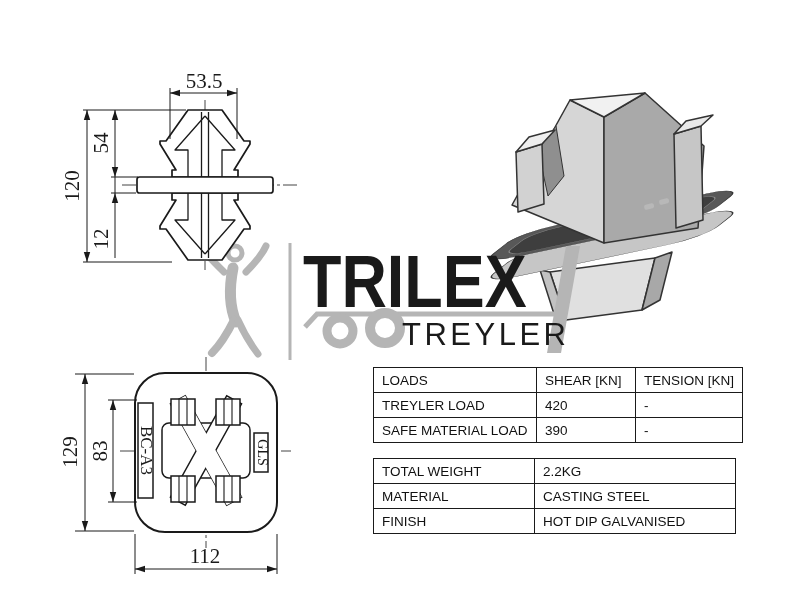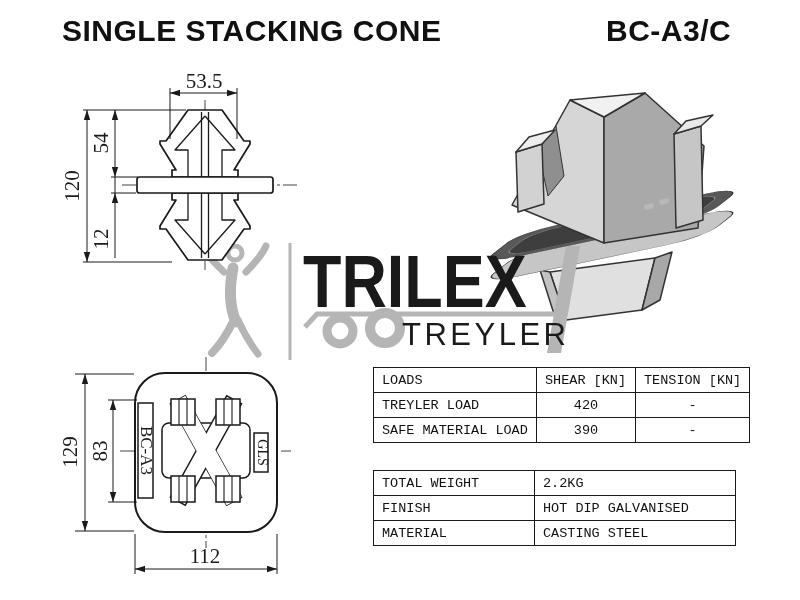--- a/index.html
+++ b/index.html
@@ -5,26 +5,26 @@
   html,body{margin:0;padding:0;background:#fff;}
   #page{position:relative;width:800px;height:600px;background:#fff;overflow:hidden;
         font-family:"Liberation Sans",sans-serif;}
   .layer{position:absolute;left:0;top:0;width:800px;height:600px;pointer-events:none;}
   
   #hdr{position:absolute;left:0;top:14px;width:800px;height:40px;z-index:6;}
   #hdr .t{position:absolute;left:62px;top:0;font-size:30px;font-weight:bold;color:#111;letter-spacing:.5px;}
   #hdr .m{position:absolute;left:606px;top:0;font-size:30px;font-weight:bold;color:#111;letter-spacing:.5px;}
   
   table.sheet{position:absolute;border-collapse:collapse;z-index:6;background:#fff;
-              font-family:Liberation Mono, monospace;font-size:13.5px;color:#111;}
+              font-family:Liberation Sans, sans-serif;font-size:13.5px;color:#111;}
   table.sheet td,table.sheet th{border:1.6px solid #1a1a1a;padding:0 8px;height:24px;
               font-weight:normal;text-align:left;white-space:nowrap;}
   #loads{left:373px;top:367px;}
-  #loads td.c{text-align:center;}
-  #specs{left:373px;top:458px;margin-top:12px;}
+  #loads td.c{}
+  #specs{left:373px;top:458px;}
   svg text{font-family:"Liberation Serif",serif;fill:#1a1a1a;}
   svg text.wm{font-family:"Liberation Sans",sans-serif;}
 </style>
 </head>
 <body>
 
 <div id="page">
 
   <svg class="layer" style="z-index:1" viewBox="0 0 800 600">
     <g stroke="#333" stroke-width="1.5" stroke-linejoin="round">
@@ -177,24 +177,20 @@
       <polygon points="113,400 109.8,410 116.2,410"></polygon>
         <polygon points="113,502 109.8,492 116.2,492"></polygon>
       <polygon points="135,569 145,565.8 145,572.2"></polygon>
         <polygon points="277,569 267,565.8 267,572.2"></polygon>
     </g>
     <text transform="translate(77,452) rotate(-90)" font-size="21" text-anchor="middle">129</text>
     <text transform="translate(107,451) rotate(-90)" font-size="21" text-anchor="middle">83</text>
     <text x="205" y="563" font-size="21" text-anchor="middle">112</text>
   </svg>
 
-  <div id="hdr">
-    <span class="t">SINGLE STACKING CONE</span>
-    <span class="m">BC-A3/C</span>
-  </div>
 
   <table id="loads" class="sheet">
     <tbody>
         <tr>
       <th style="width:146px">LOADS</th>
       <th style="width:82px;text-align:left">SHEAR [KN]</th>
       <th style="width:84px;text-align:center">TENSION [KN]</th>
     </tr>
     <tr>
       <td>TREYLER LOAD</td>
@@ -209,23 +205,23 @@
   </tbody>
     </table>
 
   <table id="specs" class="sheet">
     <tbody>
         <tr>
       <td style="width:144px">TOTAL WEIGHT</td>
       <td style="width:184px">2.2KG</td>
     </tr>
     <tr>
+      <td>MATERIAL</td>
+      <td>CASTING STEEL</td>
+    </tr>
+    <tr>
       <td>FINISH</td>
       <td>HOT DIP GALVANISED</td>
     </tr>
-    <tr>
-      <td>MATERIAL</td>
-      <td>CASTING STEEL</td>
-    </tr>
   </tbody>
     </table>
 
 </div>
 
 </body></html>

